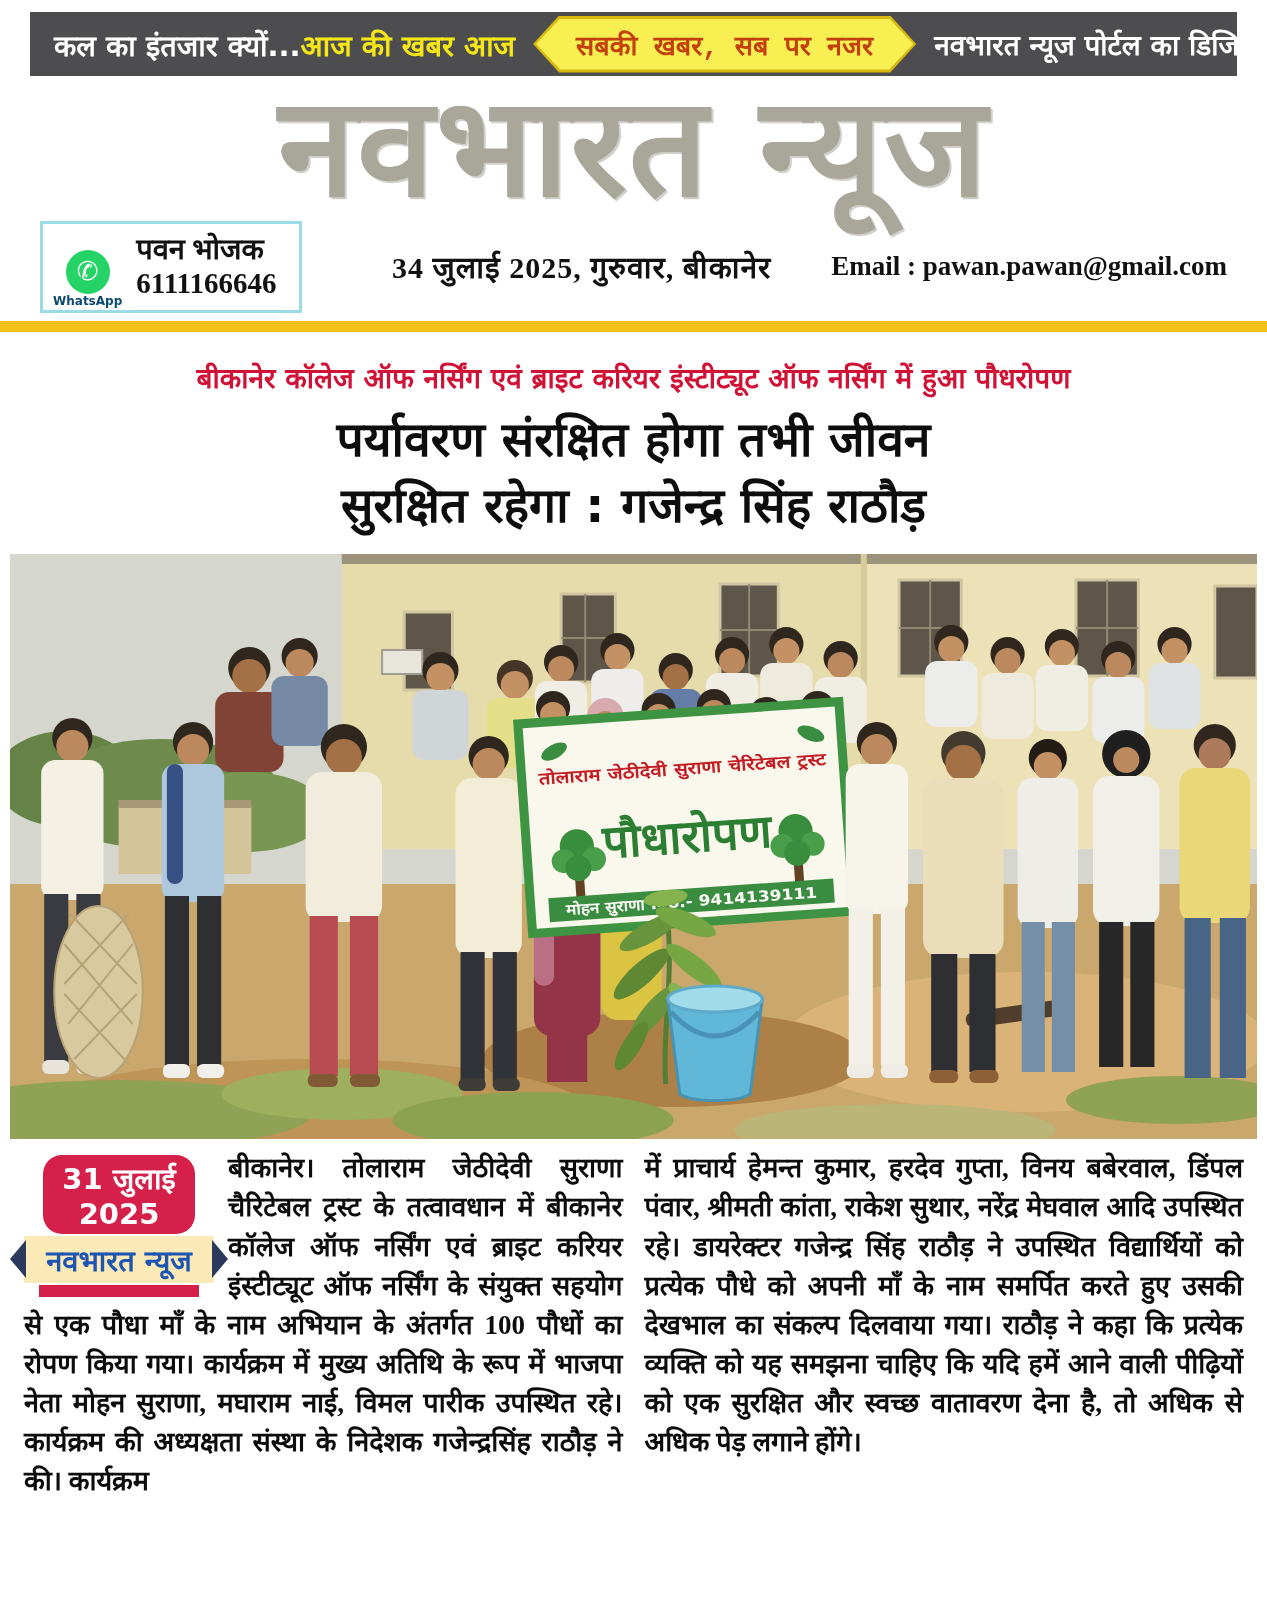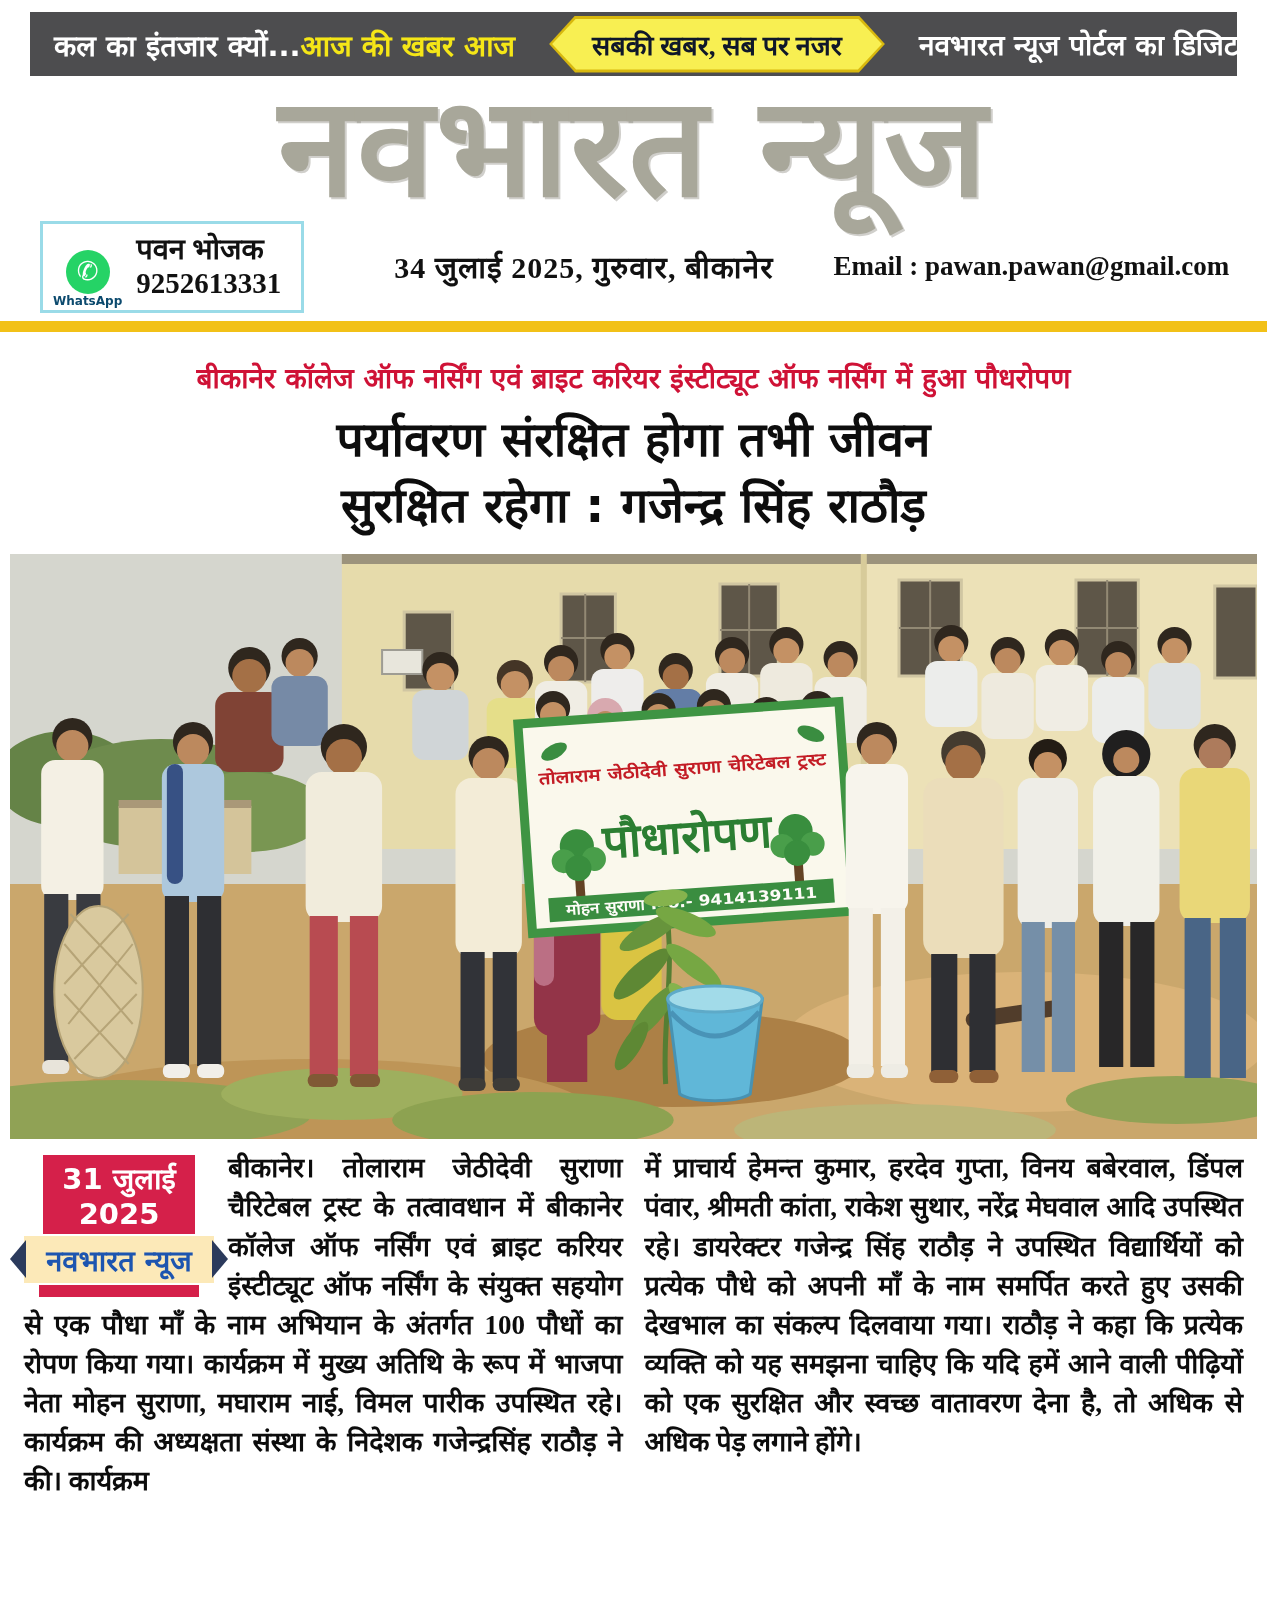--- a/index.html
+++ b/index.html
@@ -1,27 +1,27 @@
 <!DOCTYPE html>
 <html><head>
 <meta charset="utf-8">
 <style>
   html,body{margin:0;padding:0;background:#fff;}
   body{width:1267px;font-family:"Liberation Serif","DejaVu Serif",serif;color:#111;}
   .no-select{user-select:none;}
 
   
   .topbar{margin:12px 30px 0;height:64px;background:#4d4d4f;display:flex;align-items:center;
-          padding:0 24px;box-sizing:border-box;gap:34px;}
+          padding:0 24px;box-sizing:border-box;gap:18px;}
   .topbar .left{font-family:"DejaVu Sans","Liberation Sans",sans-serif;font-weight:800;font-size:29px;white-space:nowrap;}
   .topbar .left .w{color:#ffffff;}
   .topbar .left .y{color:#f5e617;}
   .tb-badge-outer{margin-left:auto;background:#d8b80e;padding:3px;
       clip-path:polygon(0 50%,26px 0,calc(100% - 26px) 0,100% 50%,calc(100% - 26px) 100%,26px 100%);}
-  .tb-badge{background:#f8ef52;color:#0f172a;font-family:Liberation Serif, serif;
+  .tb-badge{background:#f8ef52;color:#c2410c;font-family:Liberation Mono, monospace;
       font-weight:800;font-size:27px;padding:7px 40px;white-space:nowrap;
       clip-path:polygon(0 50%,24px 0,calc(100% - 24px) 0,100% 50%,calc(100% - 24px) 100%,24px 100%);}
   .topbar .right{margin-left:auto;color:#fff;font-family:"DejaVu Sans","Liberation Sans",sans-serif;
       font-weight:800;font-size:28px;white-space:nowrap;}
 
   
   .masthead{text-align:center;font-family:"DejaVu Sans","Liberation Sans",sans-serif;
       font-weight:800;font-size:138px;line-height:1.02;color:#a8a79a;letter-spacing:2px;
       margin-top:2px;white-space:nowrap;text-shadow:2px 2px 0 rgba(120,118,105,.35);}
 
@@ -48,21 +48,21 @@
   
   .photo{margin:16px 10px 6px;height:585px;overflow:hidden;}
   .photo svg{display:block;width:100%;height:100%;}
 
   
   .article{display:flex;gap:22px;margin:10px 24px 0;}
   .col{width:50%;}
   .body-text{margin:0;font-size:27px;font-weight:700;line-height:1.45;text-align:justify;color:#0c0c0c;}
   .badge{float:left;width:190px;margin:6px 14px 6px 0;}
   .badge-date{width:152px;margin:0 auto;background:#d5204a;color:#fff;text-align:center;
-      font-family:"DejaVu Sans","Liberation Sans",sans-serif;font-weight:800;font-size:29px;padding:3px 0;}
+      font-family:"DejaVu Sans","Liberation Sans",sans-serif;font-weight:800;font-size:29px;padding:3px 0;border-radius:19px;}
   .badge-ribbon{position:relative;background:#fce9b8;margin-top:2px;text-align:center;padding:4px 0;}
   .badge-ribbon::before{content:"";position:absolute;left:-14px;top:4px;border-top:19px solid transparent;
       border-bottom:19px solid transparent;border-right:16px solid #2b3a5c;}
   .badge-ribbon::after{content:"";position:absolute;right:-14px;top:4px;border-top:19px solid transparent;
       border-bottom:19px solid transparent;border-left:16px solid #2b3a5c;}
   .badge-ribbon span{color:#1d55b0;font-family:"DejaVu Sans","Liberation Sans",sans-serif;
       font-weight:900;font-size:29px;}
   .badge-bar{width:160px;height:12px;background:#d5204a;margin:2px auto 0;}
 </style>
 </head>
@@ -79,21 +79,21 @@
 </div>
 
 <div class="masthead no-select">नवभारत न्यूज</div>
 
 <div class="contact">
   <div class="wa-box">
     <div class="wa-icon-wrap">
       <div class="wa-icon">✆</div>
       <div class="wa-label">WhatsApp</div>
     </div>
-    <div class="wa-phone">पवन भोजक 9252613331</div>
+    <div class="wa-phone">पवन भोजक 6111166646</div>
   </div>
   <div class="c-date">34 जुलाई 2025, गुरुवार, बीकानेर</div>
   <div class="c-email">Email : pawan.pawan@gmail.com</div>
 </div>
 
 <div class="yellow-bar"></div>
 
 <div class="subhead">बीकानेर कॉलेज ऑफ नर्सिंग एवं ब्राइट करियर इंस्टीट्यूट ऑफ नर्सिंग में हुआ पौधरोपण</div>
 <div class="headline">
   <div>पर्यावरण संरक्षित होगा तभी जीवन</div>

